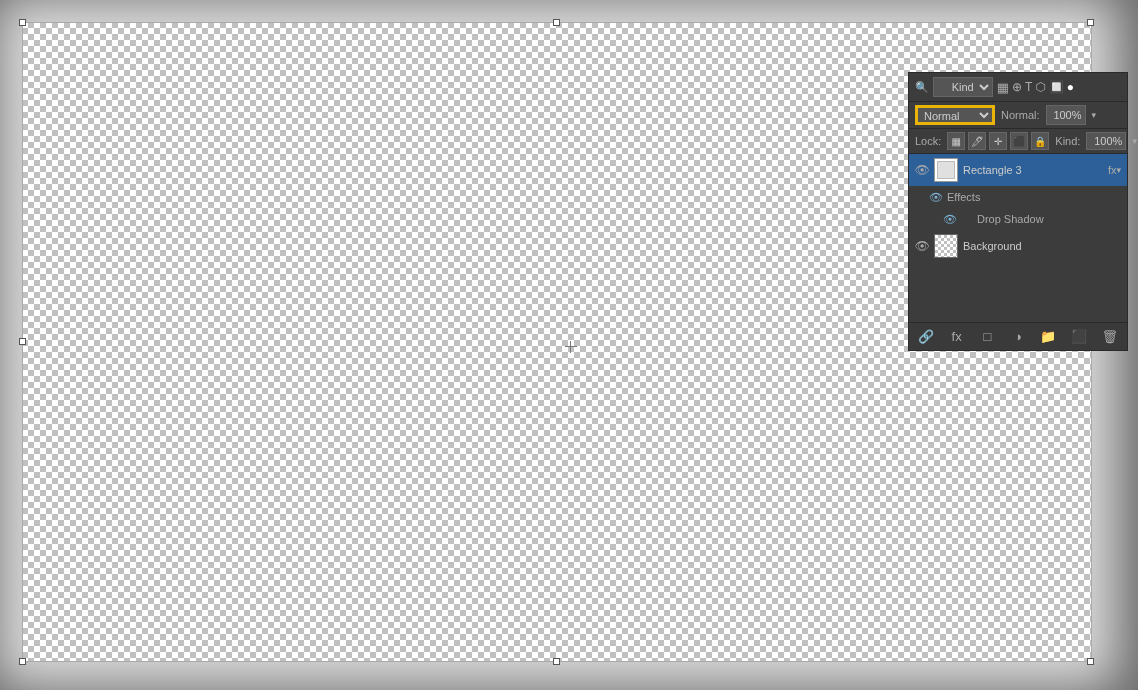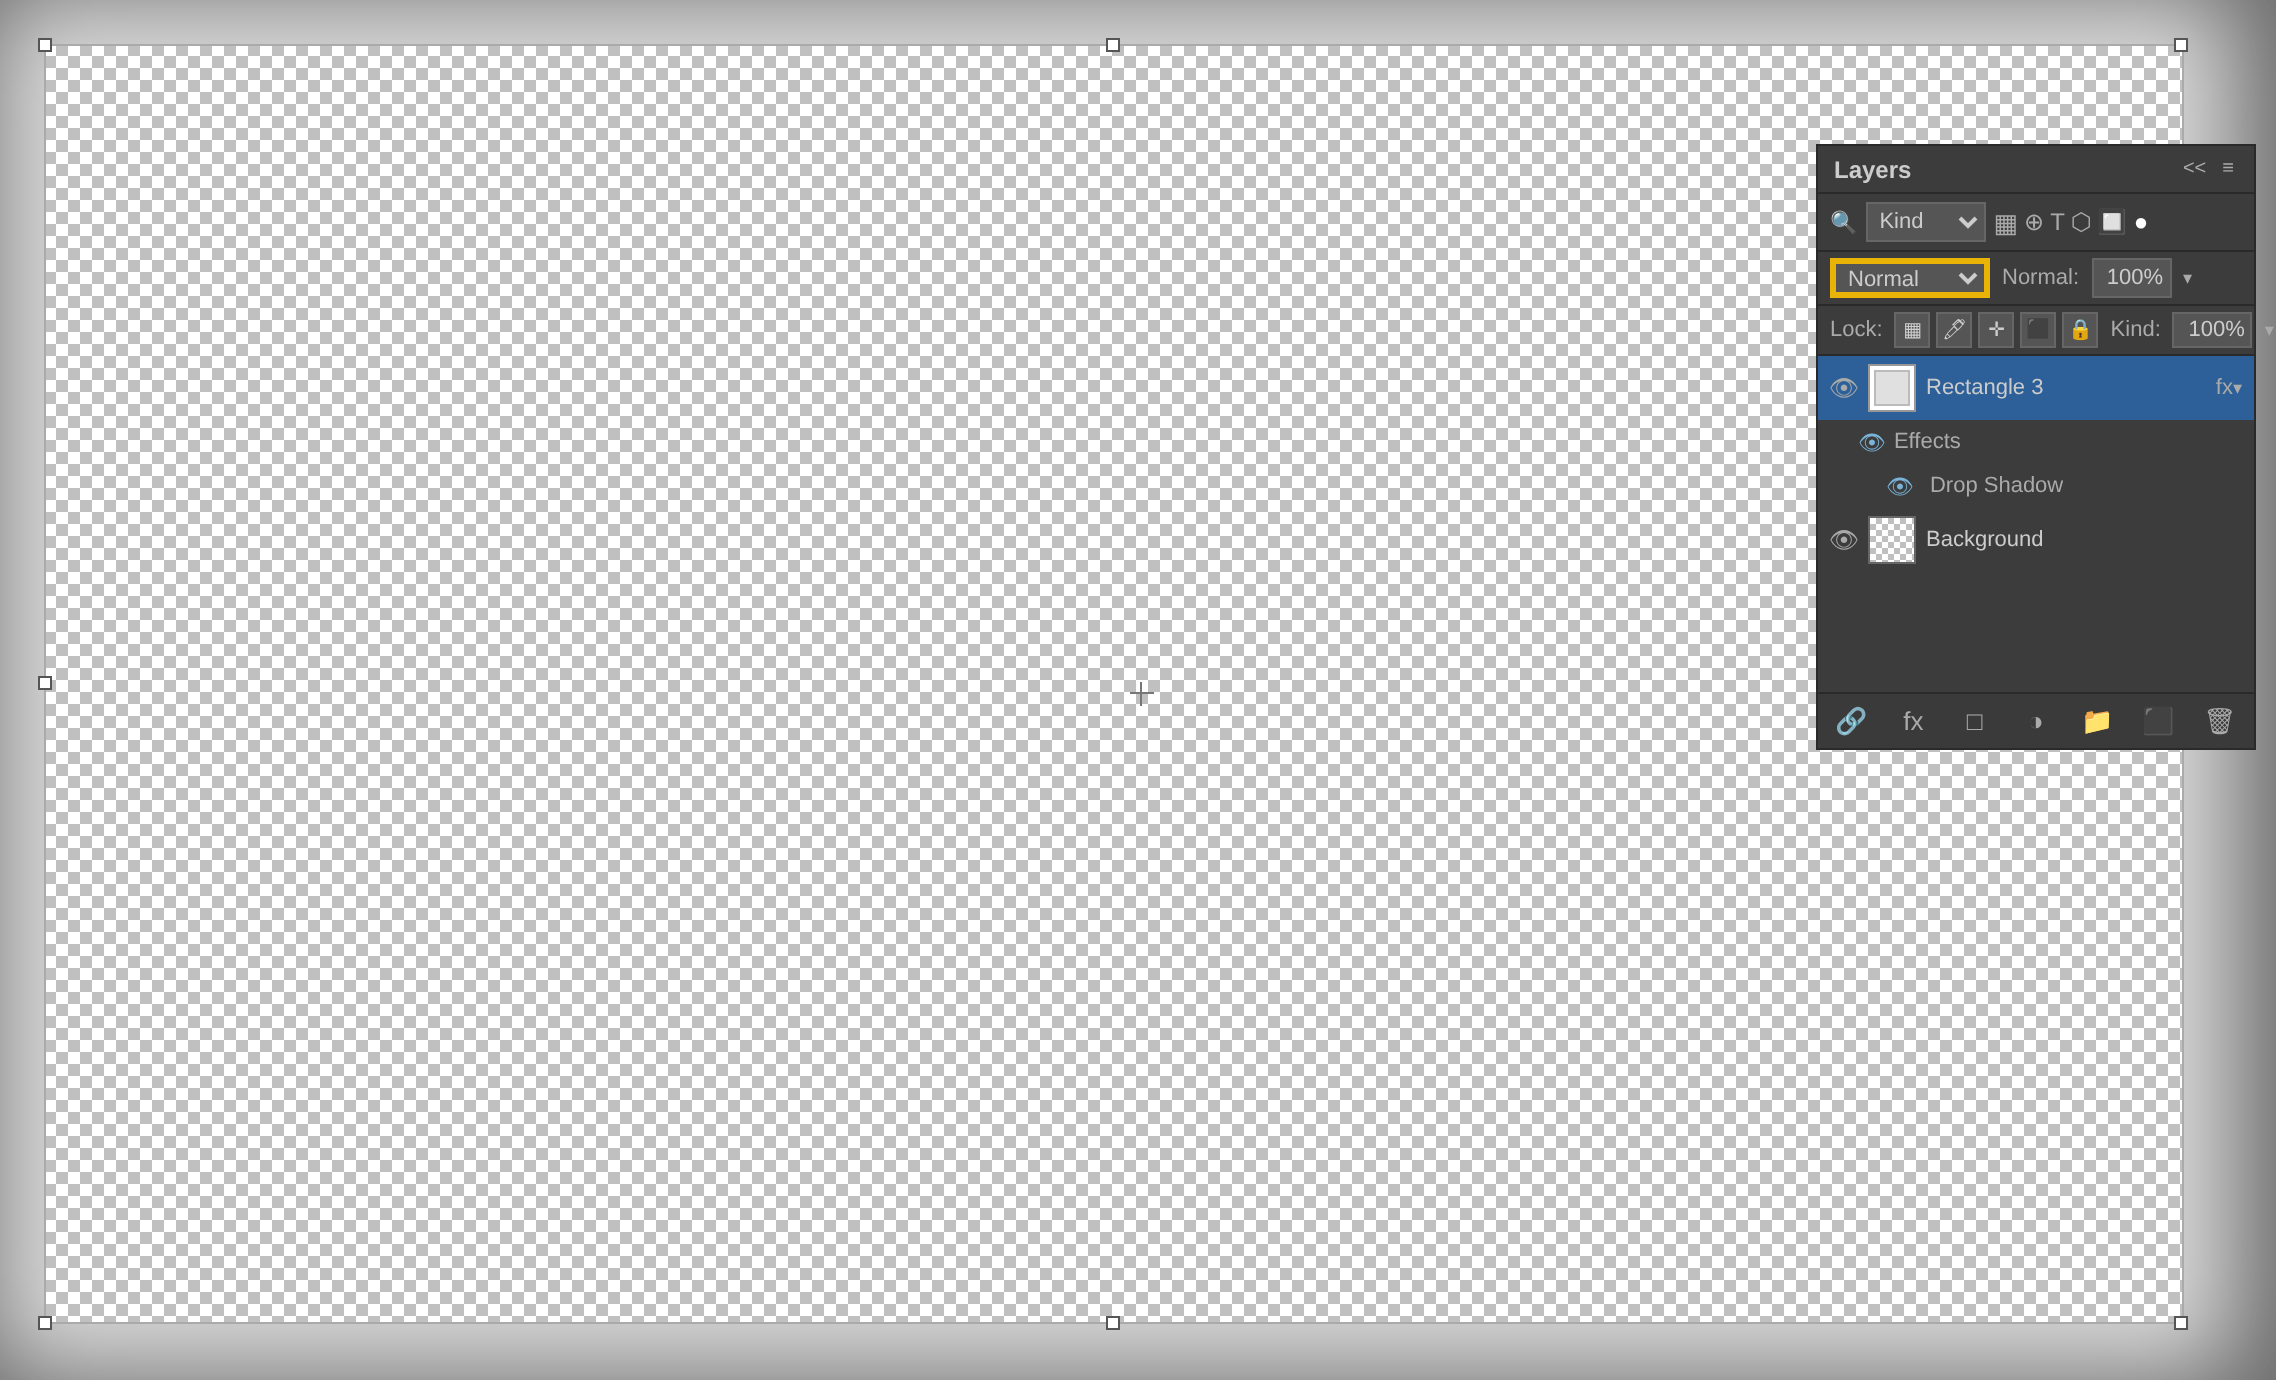--- a/index.html
+++ b/index.html
@@ -154,20 +154,21 @@
 
     .kind-select {
       background: #555;
       color: #ccc;
       border: 1px solid #666;
       font-size: 11px;
       padding: 1px 2px;
       height: 20px;
       width: 60px;
       cursor: pointer;
+      text-align: right;
     }
 
     .kind-icons {
       display: flex;
       gap: 3px;
       align-items: center;
     }
 
     .kind-icon {
       color: #aaa;
@@ -421,27 +422,20 @@
   <div class="handle mr"></div>
   <div class="handle bl"></div>
   <div class="handle bc"></div>
   <div class="handle br"></div>
 
   <div class="crosshair"></div>
 </div>
 
 <div class="layers-panel">
 
-  <div class="panel-header">
-    <span class="panel-title">Layers</span>
-    <div class="panel-header-icons">
-      <button class="panel-icon-btn">&lt;&lt;</button>
-      <button class="panel-icon-btn">≡</button>
-    </div>
-  </div>
 
   <div class="kind-row">
     <span style="color:#aaa;font-size:11px;">🔍</span>
     <select class="kind-select">
       <option>Kind</option>
       <option>Name</option>
       <option>Effect</option>
       <option>Mode</option>
     </select>
     <div class="kind-icons">
@@ -491,21 +485,21 @@
       <span class="layer-fx-expand">▾</span>
     </div>
 
     <div class="layer-item sub-item">
       <span class="effects-eye" style="font-size:11px;color:#7ab3d8;">👁</span>
       <span style="margin-left:4px;" class="effects-label">Effects</span>
     </div>
 
     <div class="layer-item sub-item2">
       <span class="effects-eye" style="font-size:11px;color:#7ab3d8;">👁</span>
-      <span style="margin-left:8px;text-align:center;" class="effects-label">Drop Shadow</span>
+      <span style="margin-left:20px;text-align:center;" class="effects-label">Drop Shadow</span>
     </div>
 
     <div class="layer-item">
       <span class="visibility-eye">👁</span>
       <div class="layer-thumb"></div>
       <span class="layer-name">Background</span>
     </div>
 
     <div class="panel-spacer"></div>
 

